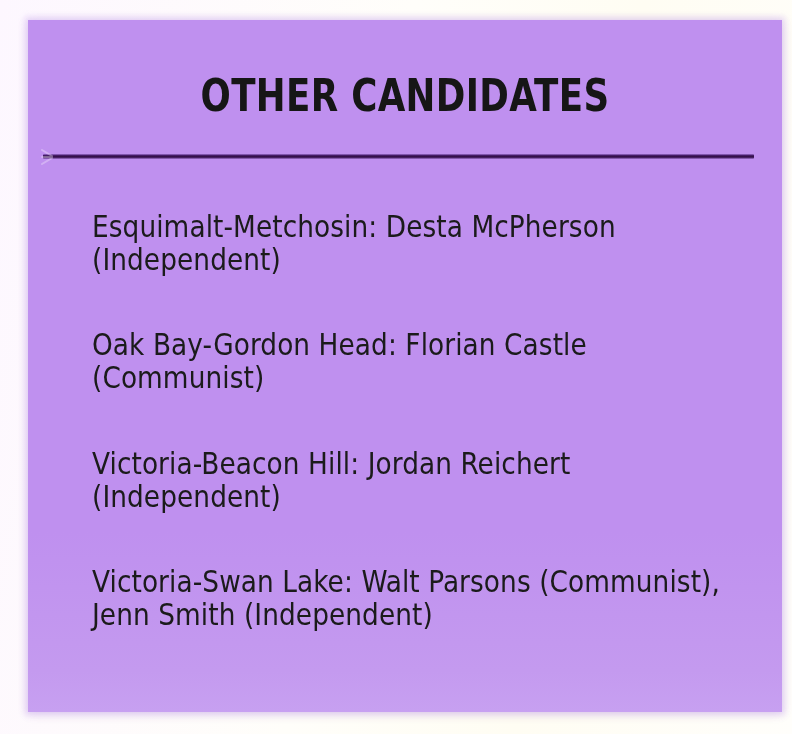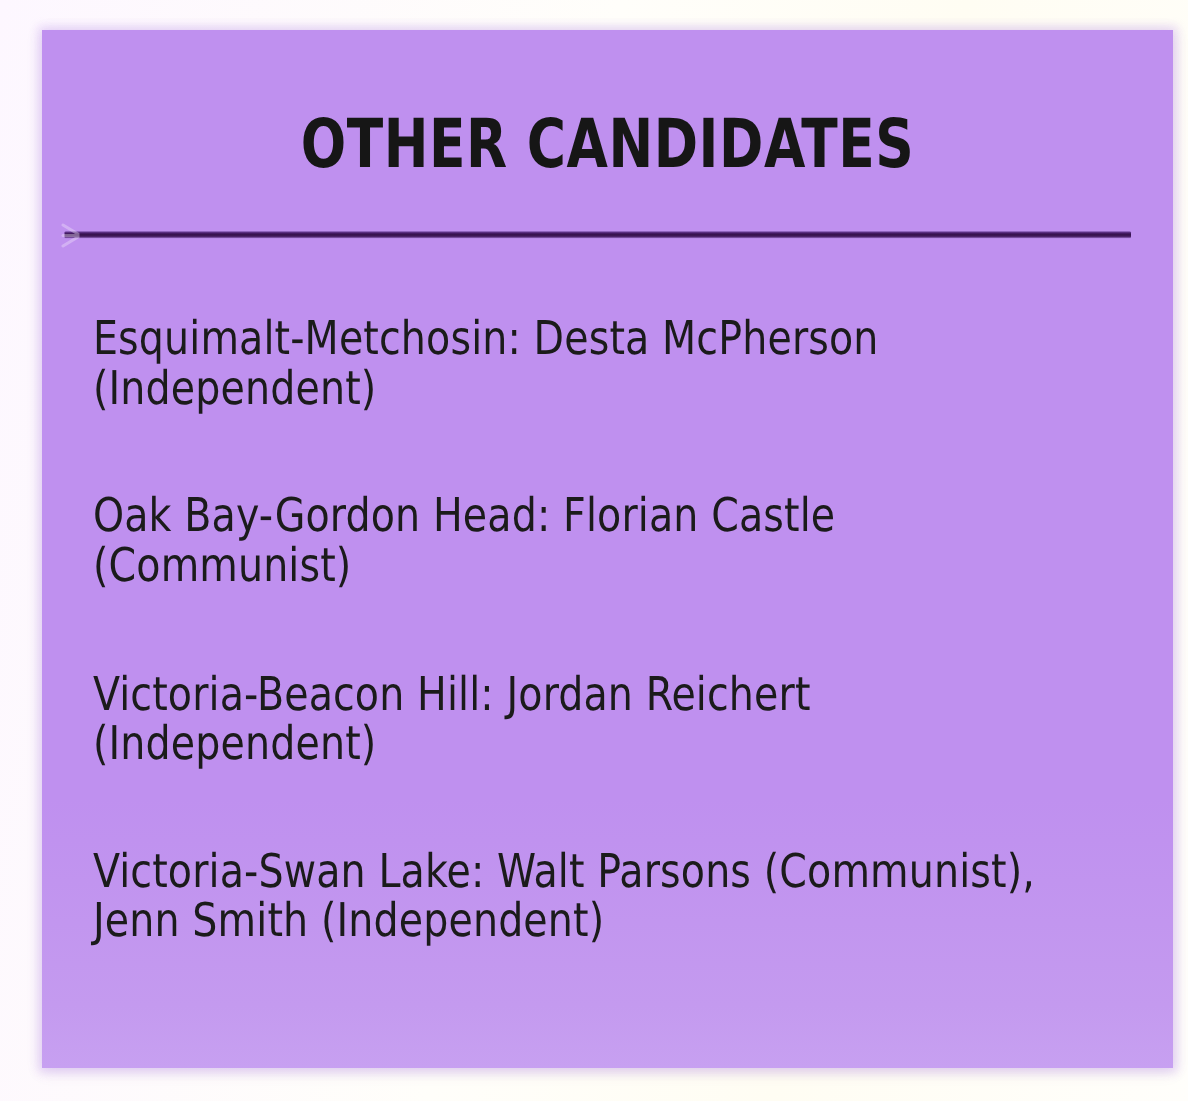--- a/index.html
+++ b/index.html
@@ -88,21 +88,21 @@
     top: 126px;
     width: 30px;
     height: 22px;
     opacity: 0.40;
     pointer-events: none;
   }
 
   
   #candidate-list {
     position: absolute;
-    left: 34px;
+    left: 64px;
     top: 190px;
     width: 690px;
   }
   .candidate-line {
     color: #1b1b1b;
     font-family: "DejaVu Sans Condensed", "Liberation Sans Narrow",
                  "Liberation Sans", sans-serif;
     font-size: 31px;
     font-weight: 400;
     line-height: 1.07;

